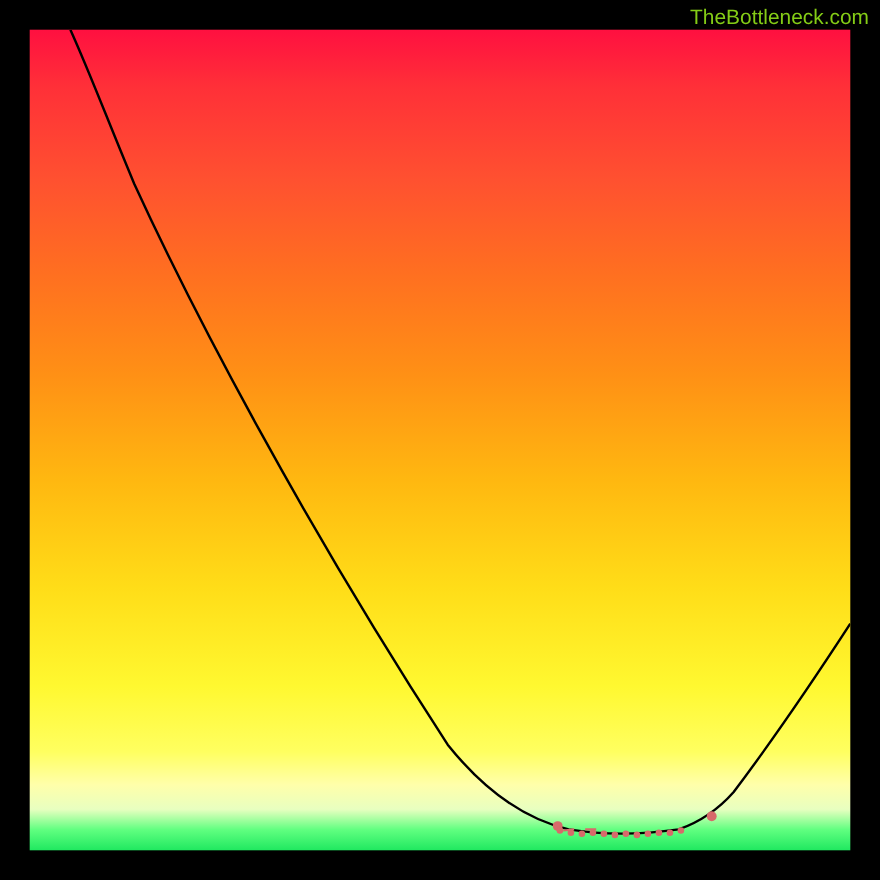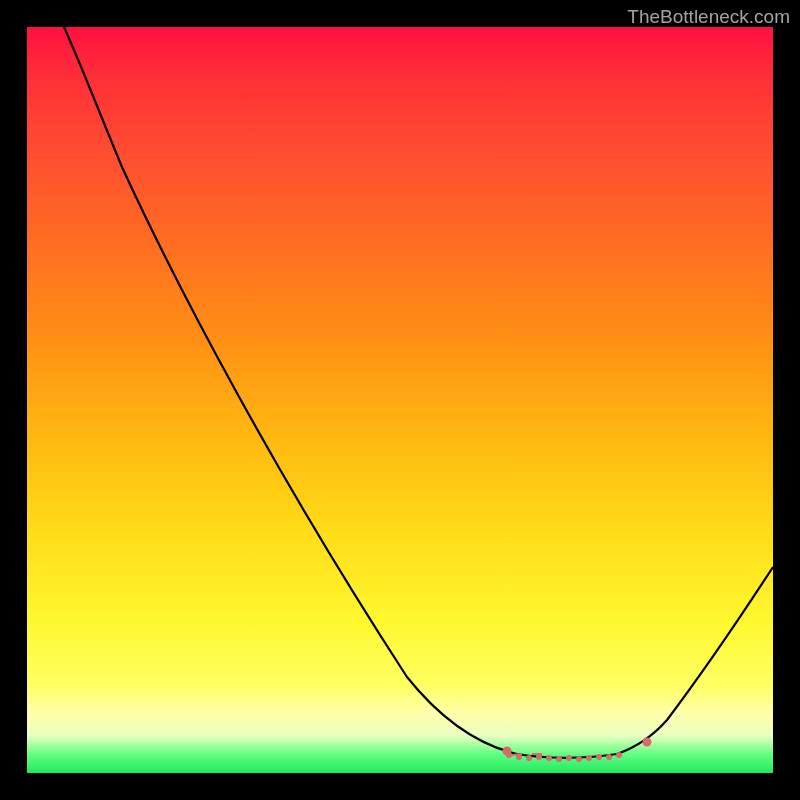--- a/index.html
+++ b/index.html
@@ -8,21 +8,21 @@
     width: 800px;
     height: 800px;
     background: #000;
     font-family: Arial, sans-serif;
     position: relative;
   }
   .watermark {
     position: absolute;
     top: 6px;
     right: 10px;
-    color: #a3a3a3;
+    color: #84cc16;
     font-size: 19px;
     font-weight: 500;
     z-index: 10;
   }
   .plot-area {
     position: absolute;
     left: 27px;
     top: 27px;
     width: 746px;
     height: 746px;

